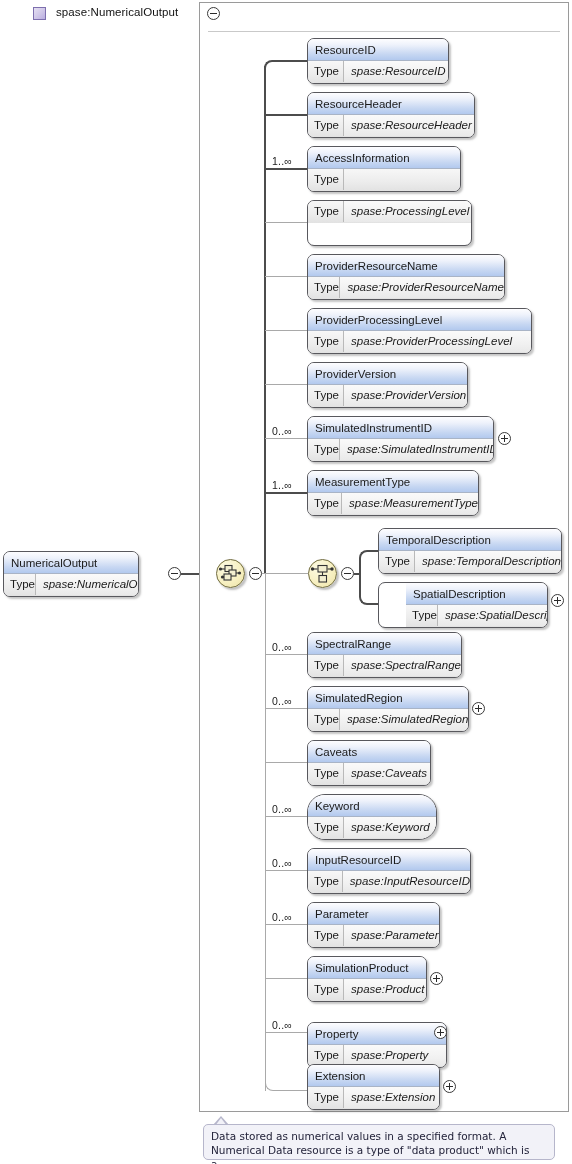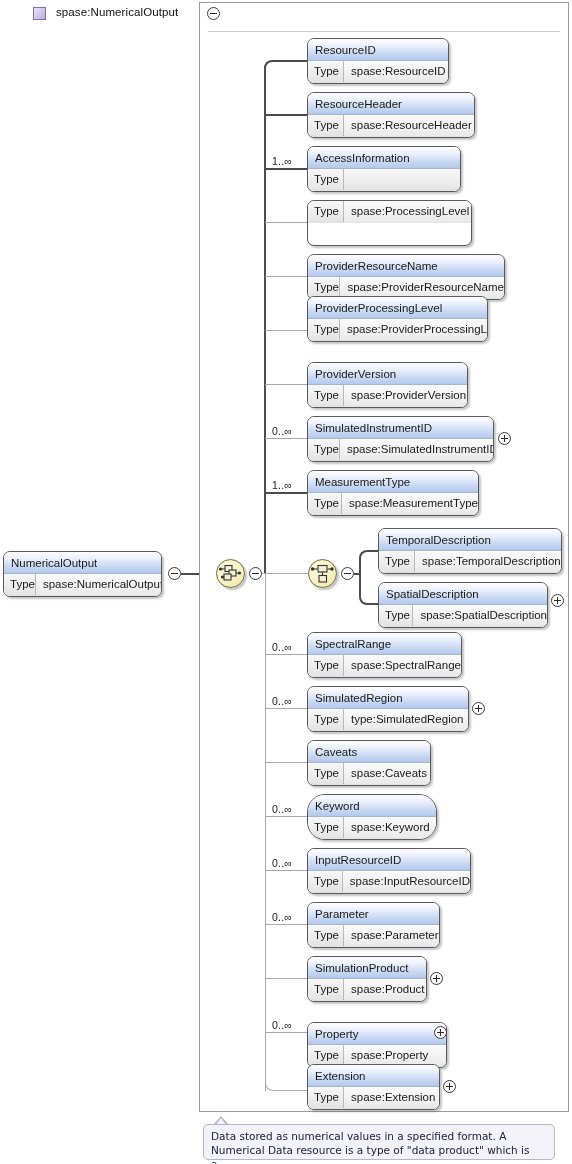--- a/index.html
+++ b/index.html
@@ -132,20 +132,21 @@
     white-space: nowrap;
   }
   .node .tp .v {
     flex: 1;
     line-height: 21px;
     padding-left: 7px;
     font-size: 11.5px;
     color: #1a1a1a;
     white-space: nowrap;
     background: linear-gradient(to bottom, #fafafa 0%, #f1f1f1 60%, #e9e9e9 100%);
+    font-style: italic;
   }
 
   
   .node.root { }
 
   
   .card {
     position: absolute;
     font-size: 10.5px;
     color: #1a1a1a;
@@ -233,21 +234,21 @@
     border-left: 6px solid transparent;
     border-right: 6px solid transparent;
     border-bottom: 8px solid #f2f2f8;
   }
 </style>
 </head>
 <body>
 
 <div id="canvas">
 
-  <div class="node root" style="left:3px; top:551px; width:159px; height:46px;">
+  <div class="node root" style="left:3px; top:551px; width:136px; height:46px;">
     <div class="nm">NumericalOutput</div>
     <div class="tp">
       <div class="k">Type</div>
       <div class="v">spase:NumericalOutput</div>
     </div>
   </div>
 
   <div class="toggle" style="left:168px; top:567px;"></div>
 
   <div class="ln req" style="left:181px; top:573px; width:36px; height:2px;"></div>
@@ -333,21 +334,21 @@
   <div class="ln" style="left:265px; top:276px; width:43px; height:1px;"></div>
   <div class="node" style="left:307px; top:254px; width:198px; height:46px;">
     <div class="nm">ProviderResourceName</div>
     <div class="tp">
       <div class="k">Type</div>
       <div class="v">spase:ProviderResourceName</div>
     </div>
   </div>
 
   <div class="ln" style="left:265px; top:330px; width:43px; height:1px;"></div>
-  <div class="node" style="left:307px; top:296px; width:181px; height:46px;">
+  <div class="node" style="left:307px; top:308px; width:225px; height:46px;">
     <div class="nm">ProviderProcessingLevel</div>
     <div class="tp">
       <div class="k">Type</div>
       <div class="v">spase:ProviderProcessingLevel</div>
     </div>
   </div>
 
   <div class="ln" style="left:265px; top:384px; width:43px; height:1px;"></div>
   <div class="node" style="left:307px; top:362px; width:161px; height:46px;">
     <div class="nm">ProviderVersion</div>
@@ -405,21 +406,21 @@
   <div class="elbow req bl" style="left:359px; top:573px; width:22px; height:32px; border-right:none; border-top:none;"></div>
 
   <div class="node" style="left:378px; top:528px; width:184px; height:46px;">
     <div class="nm">TemporalDescription</div>
     <div class="tp">
       <div class="k">Type</div>
       <div class="v">spase:TemporalDescription</div>
     </div>
   </div>
 
-  <div class="node" style="left:378px; top:582px; width:170px; height:46px;">
+  <div class="node" style="left:378px; top:582px; width:170px; height:46px;padding-left:27px;">
     <div class="nm">SpatialDescription</div>
     <div class="tp">
       <div class="k">Type</div>
       <div class="v">spase:SpatialDescription</div>
     </div>
   </div>
   <div class="toggle plus" style="left:551px; top:594px;"></div>
 
   <div class="ln" style="left:265px; top:654px; width:43px; height:1px;"></div>
   <div class="card" style="left:272px; top:641px;">0..∞</div>
@@ -430,21 +431,21 @@
       <div class="v">spase:SpectralRange</div>
     </div>
   </div>
 
   <div class="ln" style="left:265px; top:708px; width:43px; height:1px;"></div>
   <div class="card" style="left:272px; top:695px;">0..∞</div>
   <div class="node" style="left:307px; top:686px; width:162px; height:46px;">
     <div class="nm">SimulatedRegion</div>
     <div class="tp">
       <div class="k">Type</div>
-      <div class="v">type:SimulatedRegion</div>
+      <div class="v">spase:SimulatedRegion</div>
     </div>
   </div>
   <div class="toggle plus" style="left:472px; top:702px;"></div>
 
   <div class="ln" style="left:265px; top:762px; width:43px; height:1px;"></div>
   <div class="node" style="left:307px; top:740px; width:124px; height:46px;">
     <div class="nm">Caveats</div>
     <div class="tp">
       <div class="k">Type</div>
       <div class="v">spase:Caveats</div>

